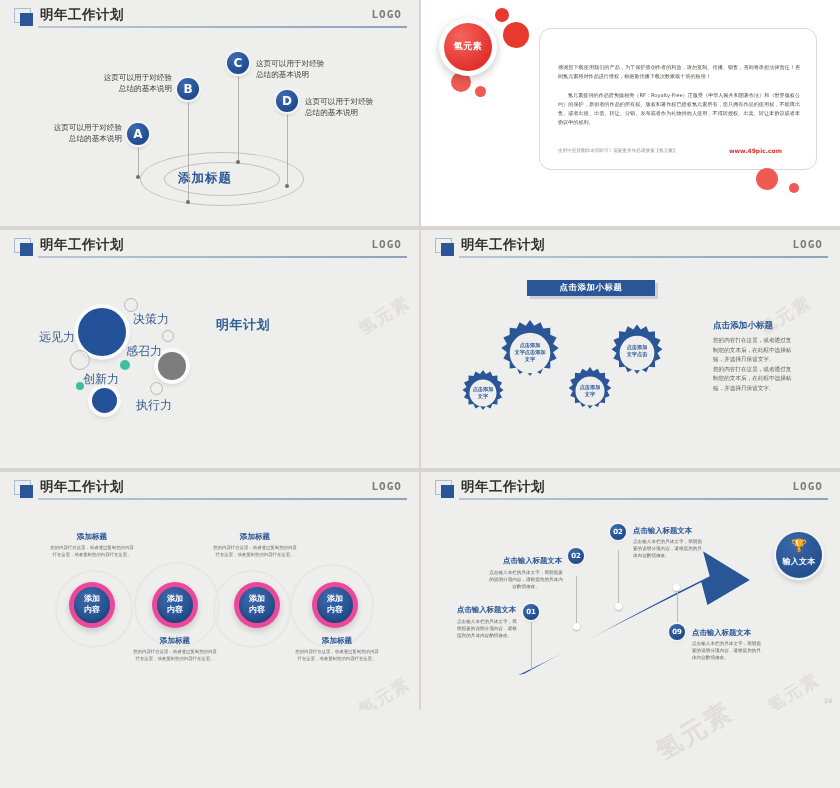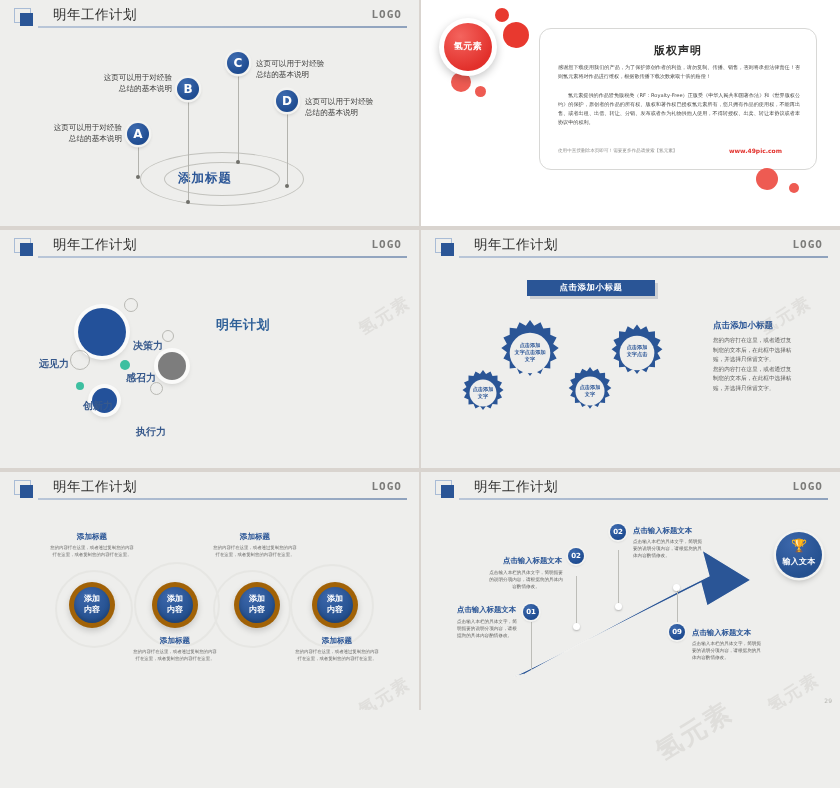--- a/index.html
+++ b/index.html
@@ -22,21 +22,21 @@
     box-sizing:border-box;
   }
   .slide.white{background:#fff;}
 
   
   .hdr{position:absolute;left:14px;top:6px;right:12px;height:26px;}
   .hdr .mark{position:absolute;left:0;top:2px;width:17px;height:15px;
      border:1.5px solid #a9bcd6;box-sizing:border-box;}
   .hdr .mark i{position:absolute;left:5px;top:4px;width:13px;height:13px;background:#2a5596;display:block;}
   .hdr .htitle{position:absolute;left:26px;top:0px;font-size:13.5px;color:#30302f;
-     font-weight:400;letter-spacing:.5px;white-space:nowrap;margin-left:13px;}
+     font-weight:700;letter-spacing:.5px;white-space:nowrap;}
   .hdr .rule{position:absolute;left:24px;right:0;top:20px;height:2px;
      background:linear-gradient(to right,#b9c6d8,#8fa2bd);}
   .hdr .logo{position:absolute;right:2px;top:2px;font-size:11px;font-weight:700;
      color:#7b7b79;letter-spacing:1px;font-family:"DejaVu Sans Mono","Liberation Mono",monospace;
      background:#eeeeec;padding:0 3px;}
 
   
   .pin{position:absolute;width:22px;height:22px;border-radius:50%;
      background:radial-gradient(circle at 35% 28%,#3f6cb0,#1f4c91 70%);
      color:#fff;font-size:12px;font-weight:700;text-align:center;line-height:22px;
@@ -67,39 +67,39 @@
      font-size:9px;font-weight:700;letter-spacing:.5px;z-index:5;}
   .rdot{position:absolute;border-radius:50%;background:#e8392f;z-index:3;}
   .rdot.soft{background:#ee5b52;}
 
   
   .bub{position:absolute;border-radius:50%;}
   .bub.bl{background:#23519a;box-shadow:0 0 0 4px #fafaf9,0 3px 7px rgba(0,0,0,.25);}
   .bub.gy{background:#7d7d7d;box-shadow:0 0 0 4px #fafaf9,0 3px 7px rgba(0,0,0,.25);}
   .bub.gr{background:#3dbfa0;}
   .bub.ho{border:1px solid #b9b9b4;}
-  .blab{position:absolute;font-size:10px;font-weight:700;color:#37598c;white-space:nowrap;margin-top:28px;}
+  .blab{position:absolute;font-size:12px;font-weight:400;color:#37598c;white-space:nowrap;}
   .rtitle{position:absolute;font-size:13px;font-weight:700;color:#2f6098;letter-spacing:.5px;}
   .rbody{position:absolute;font-size:9px;line-height:15px;color:#4d4d4b;}
 
   
   .gbanner{position:absolute;left:106px;top:50px;width:128px;height:16px;
      background:#2a5596;box-shadow:3px 3px 0 rgba(140,150,165,.35);}
   .gbanner span{position:absolute;left:0;right:0;top:2px;text-align:center;color:#fff;
      font-size:8.4px;font-weight:700;letter-spacing:.6px;}
   .gear{position:absolute;}
   .gear .gsvg{position:absolute;left:0;top:0;}
   .gear .glab{position:absolute;left:0;right:0;text-align:center;font-size:5.2px;
      line-height:7.2px;color:#2a5596;font-weight:700;}
   .gside-t{position:absolute;font-size:8.6px;font-weight:700;color:#2a5596;}
   .gside-b{position:absolute;font-size:5.6px;line-height:9.6px;color:#5a5a58;}
 
   
   .cir{position:absolute;width:46px;height:46px;border-radius:50%;
-     background:#a16207;box-shadow:0 3px 6px rgba(0,0,0,.17);}
+     background:#ec4899;box-shadow:0 3px 6px rgba(0,0,0,.17);}
   .cir i{position:absolute;left:5px;top:5px;right:5px;bottom:5px;border-radius:50%;
      background:radial-gradient(circle at 36% 26%,#3c67ab,#24508f 72%);display:block;
      box-shadow:inset 0 -2px 4px rgba(0,0,0,.2);}
   .cir b{position:absolute;left:0;right:0;top:11px;text-align:center;color:#fff;
      font-size:8px;line-height:11px;font-weight:700;z-index:2;}
   .swirl{position:absolute;border:2px solid #e4e4e1;border-radius:50%;}
   .c5t{position:absolute;text-align:center;font-size:7.6px;font-weight:700;color:#2a5596;width:86px;}
   .c5b{position:absolute;text-align:center;font-size:4.4px;line-height:6.6px;color:#6a6a68;width:86px;}
 
   
@@ -185,21 +185,20 @@
     <div class="rdot soft" style="left:54px;top:86px;width:11px;height:11px;"></div>
     <div class="rdot soft" style="left:335px;top:168px;width:22px;height:22px;"></div>
     <div class="rdot soft" style="left:368px;top:183px;width:10px;height:10px;"></div>
 
     <div class="hydro">
       <i></i>
         <b>氢元素</b>
     </div>
 
     <div class="cbox">
-      <div class="ctitle">版权声明</div>
       <div class="cpara" style="top:34px;">感谢您下载使用我们的产品，为了保护原创作者的利益，请勿复制、传播、销售，否则将承担法律责任！否则氢元素将对作品进行维权，根据散传播下载次数索取十倍的赔偿！</div>
       <div class="cpara" style="top:62px;text-indent:10px;">氢元素提供的作品皆免版税类（RF：Royalty-Free）正版受《中华人民共和国著作法》和《世界版权公约》的保护，原创者的作品的所有权、版权和著作权已授权氢元素所有，您只拥有作品的使用权，不能再出售、或者出租、出借、转让、分销、发布或者作为礼物供他人使用，不得转授权、出卖、转让本协议或者本协议中的权利。</div>
       <div class="cfoot">使用中直接删除本页即可！需要更多作品请搜索【氢元素】</div>
       <div class="curl">www.49pic.com</div>
     </div>
   </div>
 
   <div class="slide">
     <div class="hdr">
       <span class="mark">

